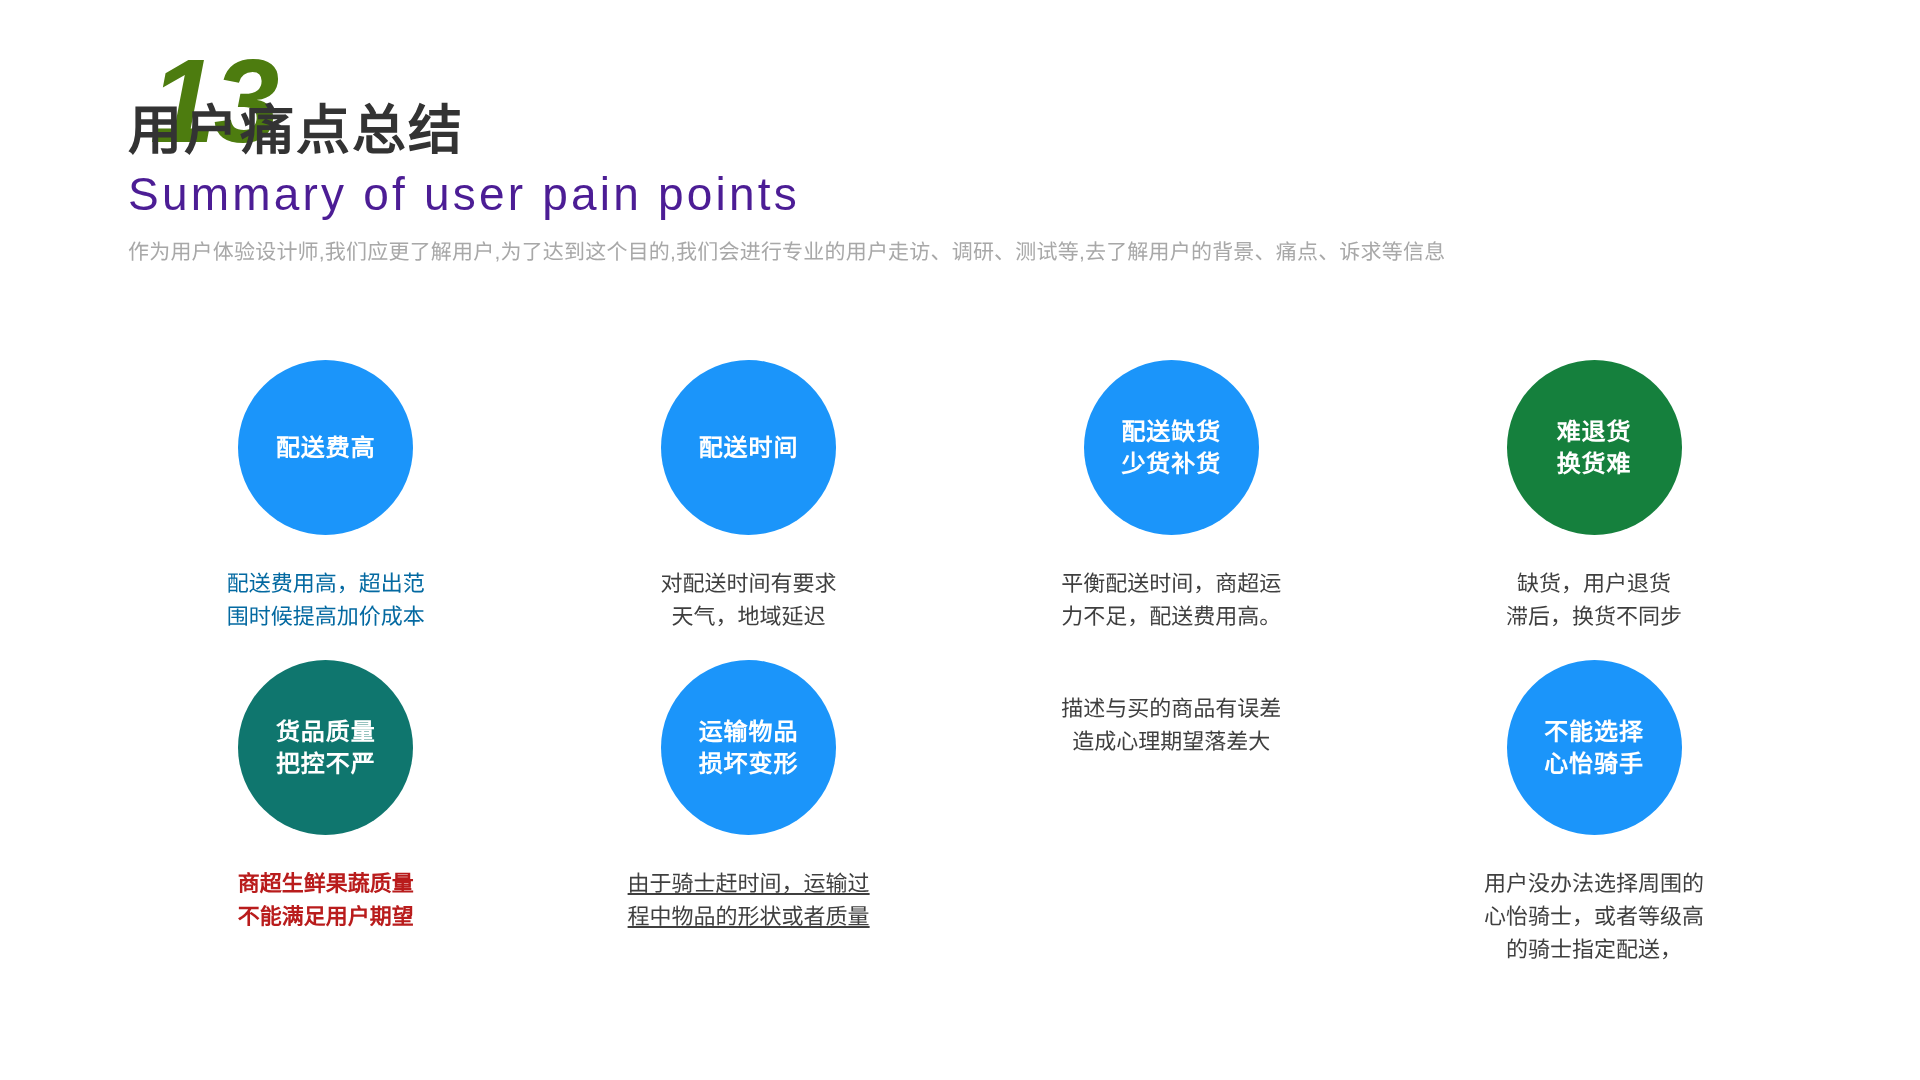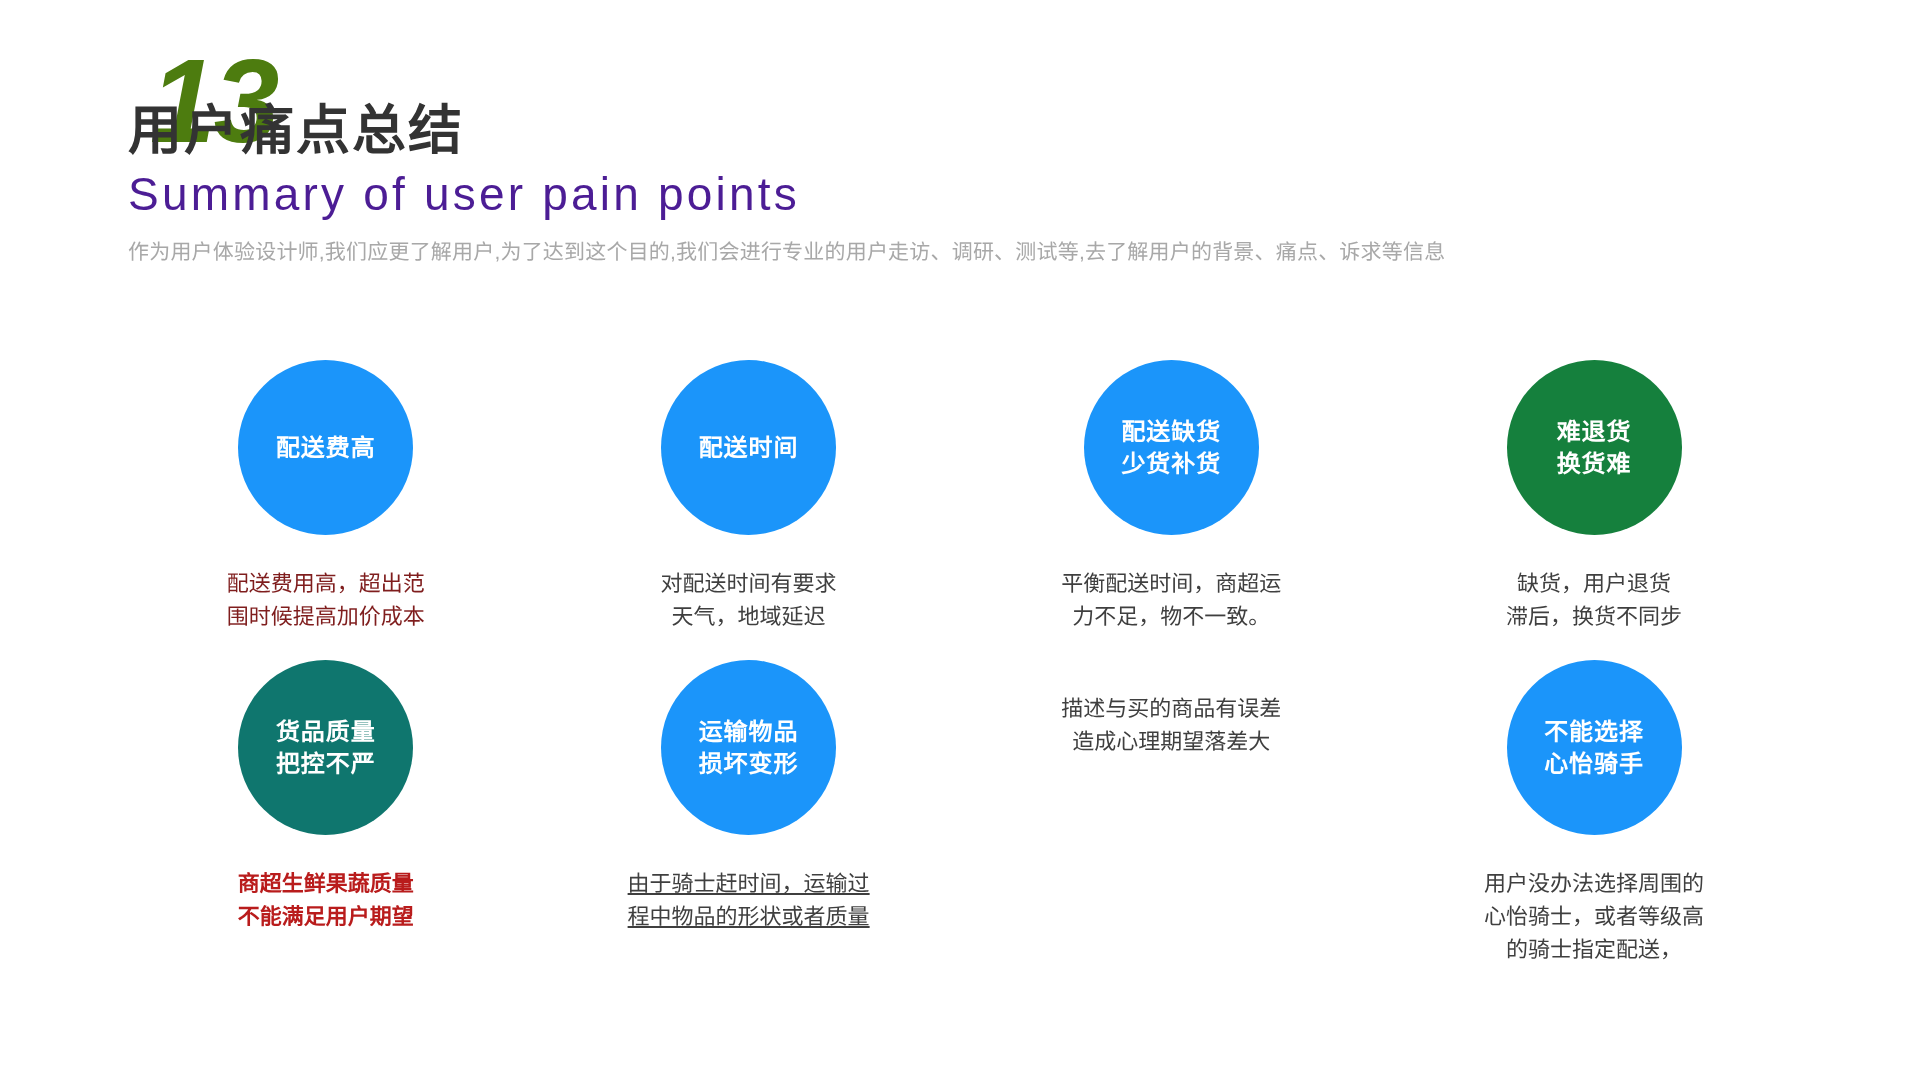--- a/index.html
+++ b/index.html
@@ -148,42 +148,42 @@
     <h1 class="title-cn" style="color: rgb(51, 51, 51);">用户痛点总结</h1>
     <h2 class="title-en">Summary of user pain points</h2>
     <p class="subtitle" style="color: rgb(168, 168, 168);">作为用户体验设计师,我们应更了解用户,为了达到这个目的,我们会进行专业的用户走访、调研、测试等,去了解用户的背景、痛点、诉求等信息</p>
   </div>
 
   <div class="grid">
       <div class="cell">
         <div class="bubble" style="background: rgb(27, 149, 250);">
           <span class="bubble-line">配送费高</span>
         </div>
-        <div class="caption" style="color: #7f1d1d;">
+        <div class="caption" style="color: #0369a1;">
           <span class="caption-line">配送费用高，超出范</span>
           <span class="caption-line">围时候提高加价成本</span>
         </div>
       </div>
       <div class="cell">
         <div class="bubble" style="background: rgb(27, 149, 250);">
           <span class="bubble-line">配送时间</span>
         </div>
         <div class="caption" style="color: rgb(63, 63, 63);">
           <span class="caption-line">对配送时间有要求</span>
           <span class="caption-line">天气，地域延迟</span>
         </div>
       </div>
       <div class="cell">
         <div class="bubble" style="background: rgb(27, 149, 250);">
           <span class="bubble-line">配送缺货</span>
           <span class="bubble-line">少货补货</span>
         </div>
         <div class="caption" style="color: rgb(63, 63, 63);">
           <span class="caption-line">平衡配送时间，商超运</span>
-          <span class="caption-line">力不足，物不一致。</span>
+          <span class="caption-line">力不足，配送费用高。</span>
         </div>
       </div>
       <div class="cell">
         <div class="bubble" style="background: #15803d;">
           <span class="bubble-line">难退货</span>
           <span class="bubble-line">换货难</span>
         </div>
         <div class="caption" style="color: rgb(63, 63, 63);">
           <span class="caption-line">缺货，用户退货</span>
           <span class="caption-line">滞后，换货不同步</span>

